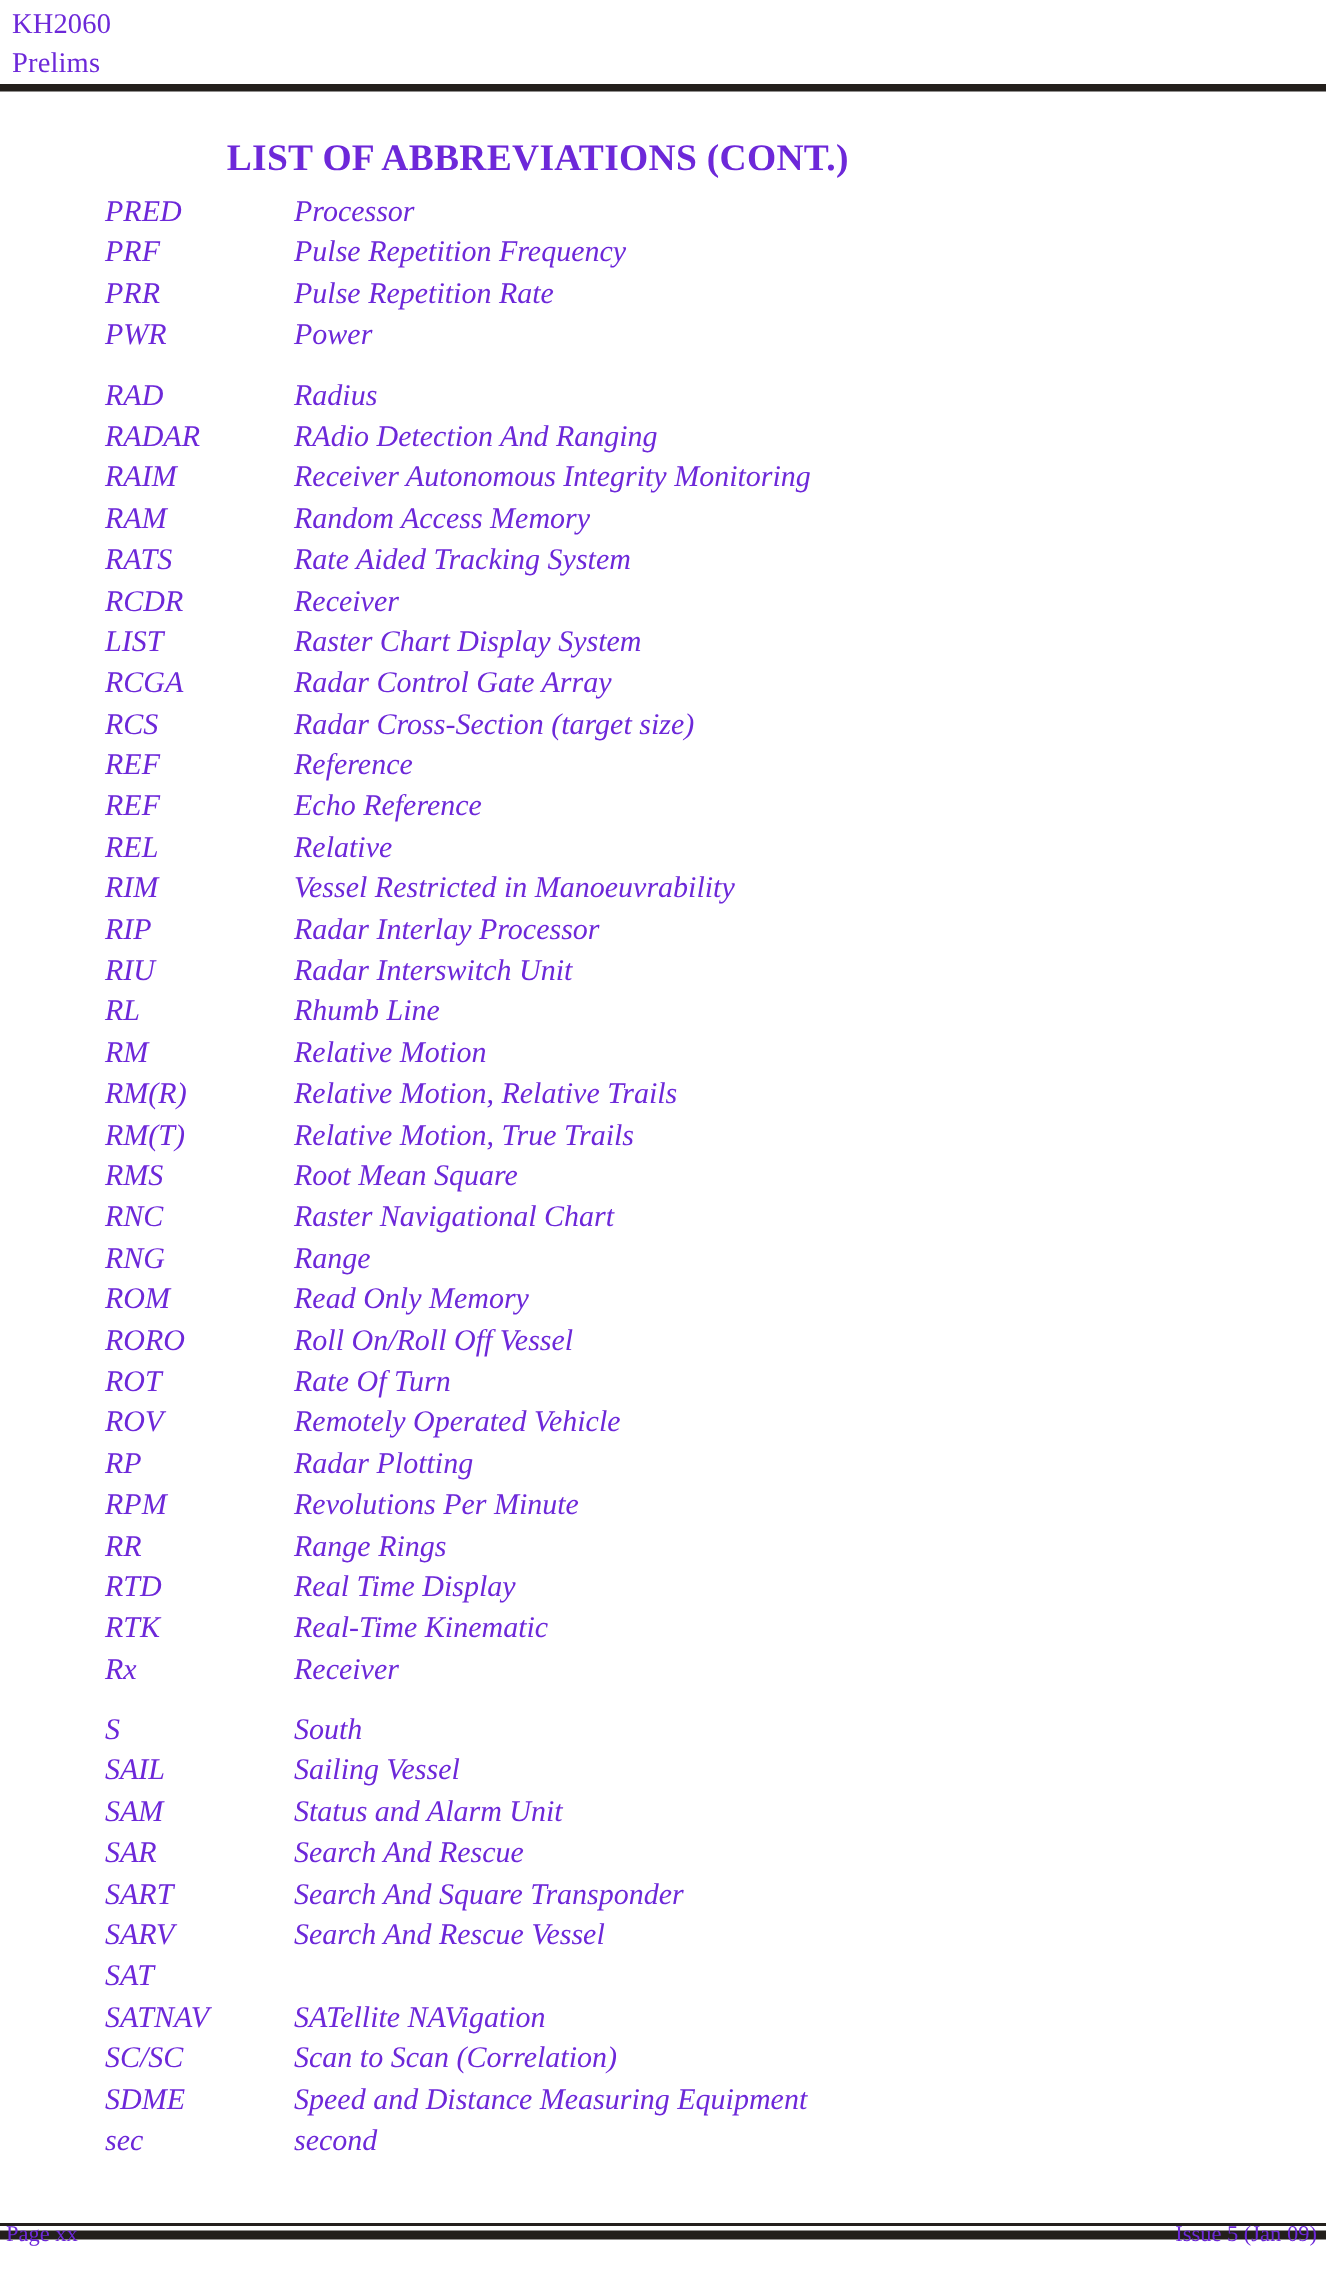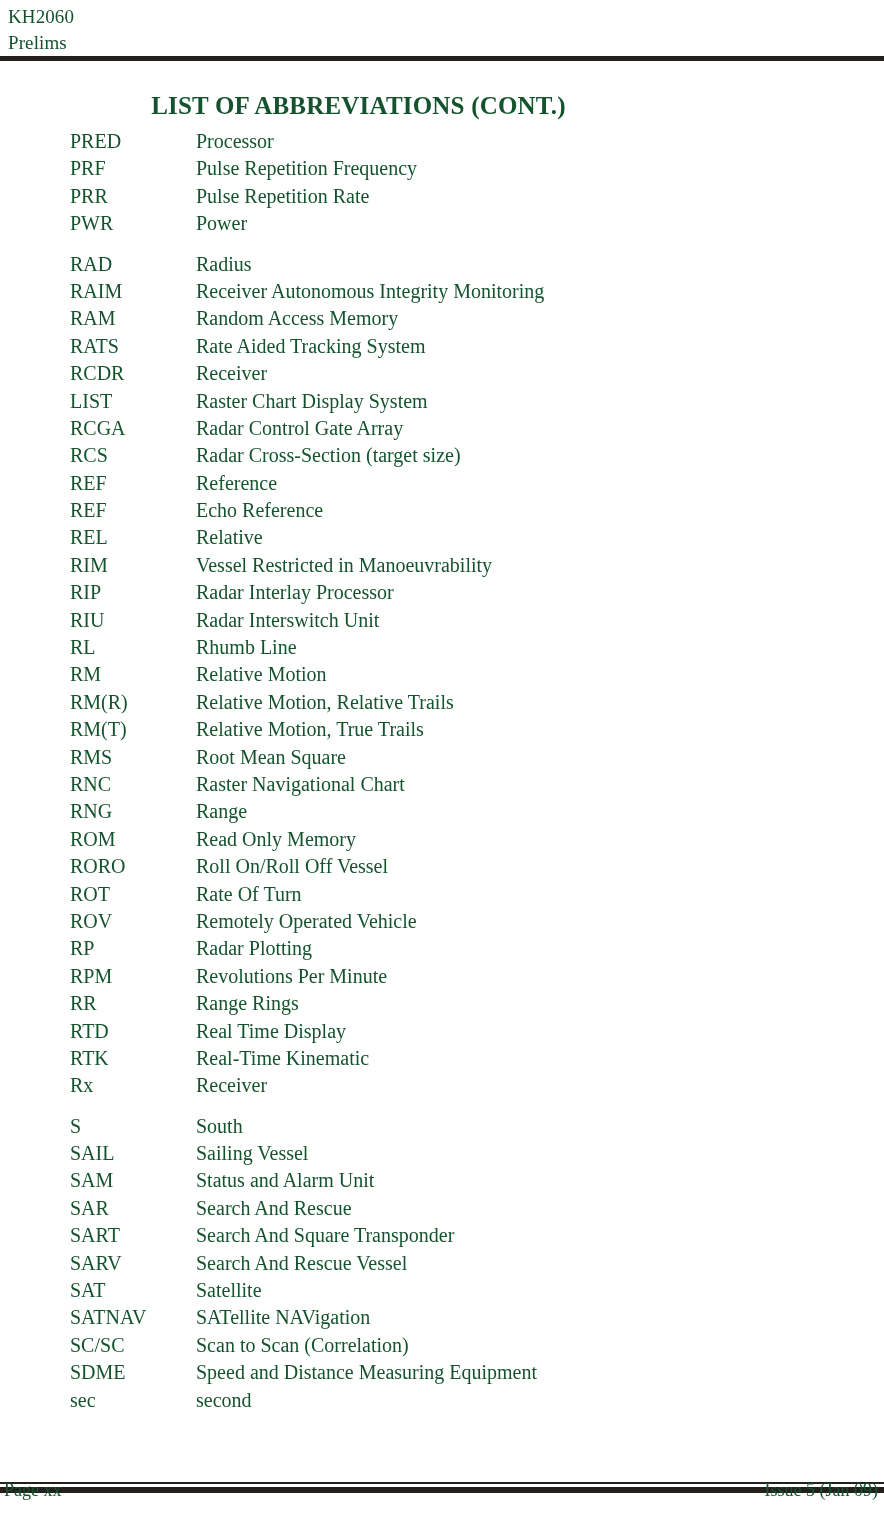--- a/index.html
+++ b/index.html
@@ -5,21 +5,21 @@
   html, body {
     margin: 0;
     padding: 0;
     background: #ffffff;
   }
   .page {
     position: relative;
     width: 884px;
     height: 1526px;
     background: #ffffff;
-    color: #14532d;
+    color: #6d28d9;
     font-family: "Liberation Serif", "DejaVu Serif", serif;
     overflow: hidden;
     box-sizing: border-box;
   }
 
   
   .header {
     position: absolute;
     top: 0;
     left: 0;
@@ -54,20 +54,21 @@
 
   
   .abbr-list {
     position: absolute;
     top: 128px;
     left: 70px;
     width: 790px;
   }
   .abbr-group {
     margin-bottom: 13px;
+    font-style: italic;
   }
   .abbr-group:last-child {
     margin-bottom: 0;
   }
   .abbr-row {
     display: flex;
     align-items: baseline;
     height: 27.4px;
     font-size: 20px;
     line-height: 27.4px;
@@ -102,21 +103,21 @@
     position: absolute;
     bottom: 0;
     left: 0;
     width: 884px;
     height: 50px;
     display: flex;
     justify-content: space-between;
     align-items: flex-start;
     padding: 1px 6px 0 4px;
     box-sizing: border-box;
-    font-size: 18px;
+    font-size: 15px;
     line-height: 26px;
     text-align: center;
   }
 </style>
 </head>
 <body>
 
 <div class="page">
 
   <div class="header">
@@ -145,20 +146,24 @@
           <div class="abbr-term">PWR</div>
           <div class="abbr-def">Power</div>
         </div>
       </div>
       <div class="abbr-group">
         <div class="abbr-row">
           <div class="abbr-term">RAD</div>
           <div class="abbr-def">Radius</div>
         </div>
         <div class="abbr-row">
+          <div class="abbr-term">RADAR</div>
+          <div class="abbr-def">RAdio Detection And Ranging</div>
+        </div>
+        <div class="abbr-row">
           <div class="abbr-term">RAIM</div>
           <div class="abbr-def">Receiver Autonomous Integrity Monitoring</div>
         </div>
         <div class="abbr-row">
           <div class="abbr-term">RAM</div>
           <div class="abbr-def">Random Access Memory</div>
         </div>
         <div class="abbr-row">
           <div class="abbr-term">RATS</div>
           <div class="abbr-def">Rate Aided Tracking System</div>
@@ -292,21 +297,20 @@
         <div class="abbr-row">
           <div class="abbr-term">SART</div>
           <div class="abbr-def">Search And Square Transponder</div>
         </div>
         <div class="abbr-row">
           <div class="abbr-term">SARV</div>
           <div class="abbr-def">Search And Rescue Vessel</div>
         </div>
         <div class="abbr-row">
           <div class="abbr-term">SAT</div>
-          <div class="abbr-def">Satellite</div>
         </div>
         <div class="abbr-row">
           <div class="abbr-term">SATNAV</div>
           <div class="abbr-def">SATellite NAVigation</div>
         </div>
         <div class="abbr-row">
           <div class="abbr-term">SC/SC</div>
           <div class="abbr-def">Scan to Scan (Correlation)</div>
         </div>
         <div class="abbr-row">

